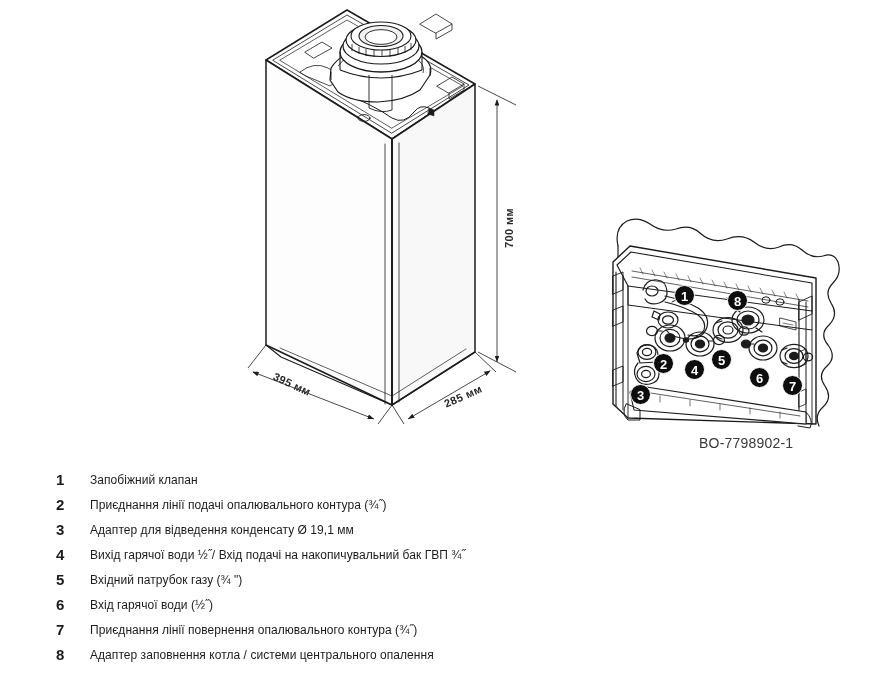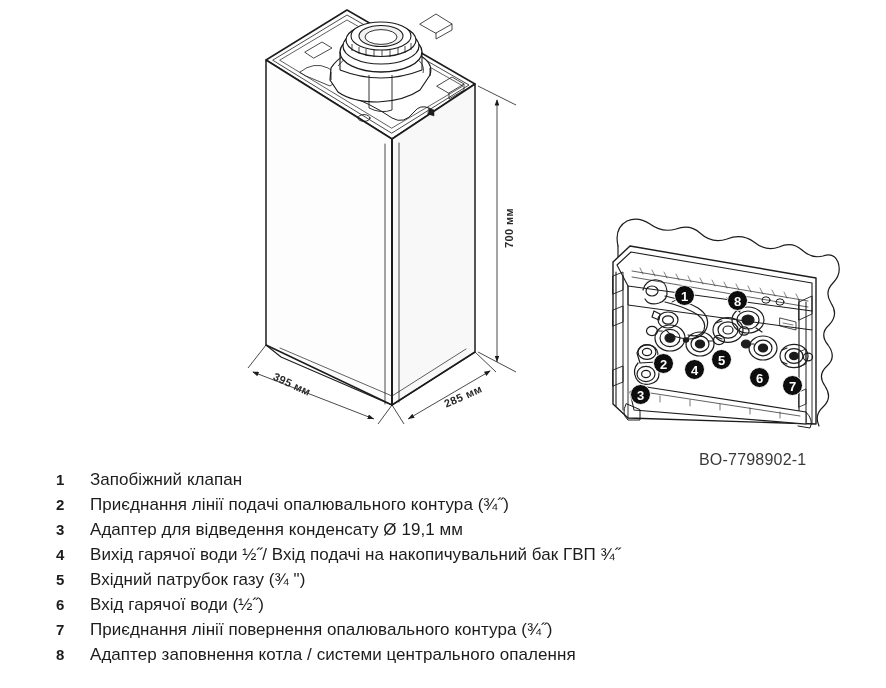--- a/index.html
+++ b/index.html
@@ -59,23 +59,23 @@
   }
   #dim-depth {
     left: 443px;
     top: 390px;
     transform: rotate(-24deg);
   }
   
   #detail-caption {
     position: absolute;
     left: 699px;
-    top: 451px;
-    font-family: "Liberation Sans", sans-serif;
-    font-size: 16px;
+    top: 435px;
+    font-family: "Liberation Sans", sans-serif;
+    font-size: 14px;
     font-weight: 400;
     color: #3a3a3a;
     letter-spacing: 0.2px;
     white-space: nowrap;
     text-align: center;
   }
   
   .callout {
     position: absolute;
     width: 21px;
@@ -114,21 +114,21 @@
     text-align: left;
     font-family: "Liberation Sans", sans-serif;
     font-size: 15px;
     font-weight: 700;
     color: #1c1c1c;
   }
   .legend-text {
     position: absolute;
     left: 90px;
     font-family: "Liberation Sans", sans-serif;
-    font-size: 17px;
+    font-size: 12px;
     font-weight: 400;
     color: #1c1c1c;
     white-space: nowrap;
     letter-spacing: 0.05px;
   }
 </style>
 </head>
 <body>
 
 <div id="page">

